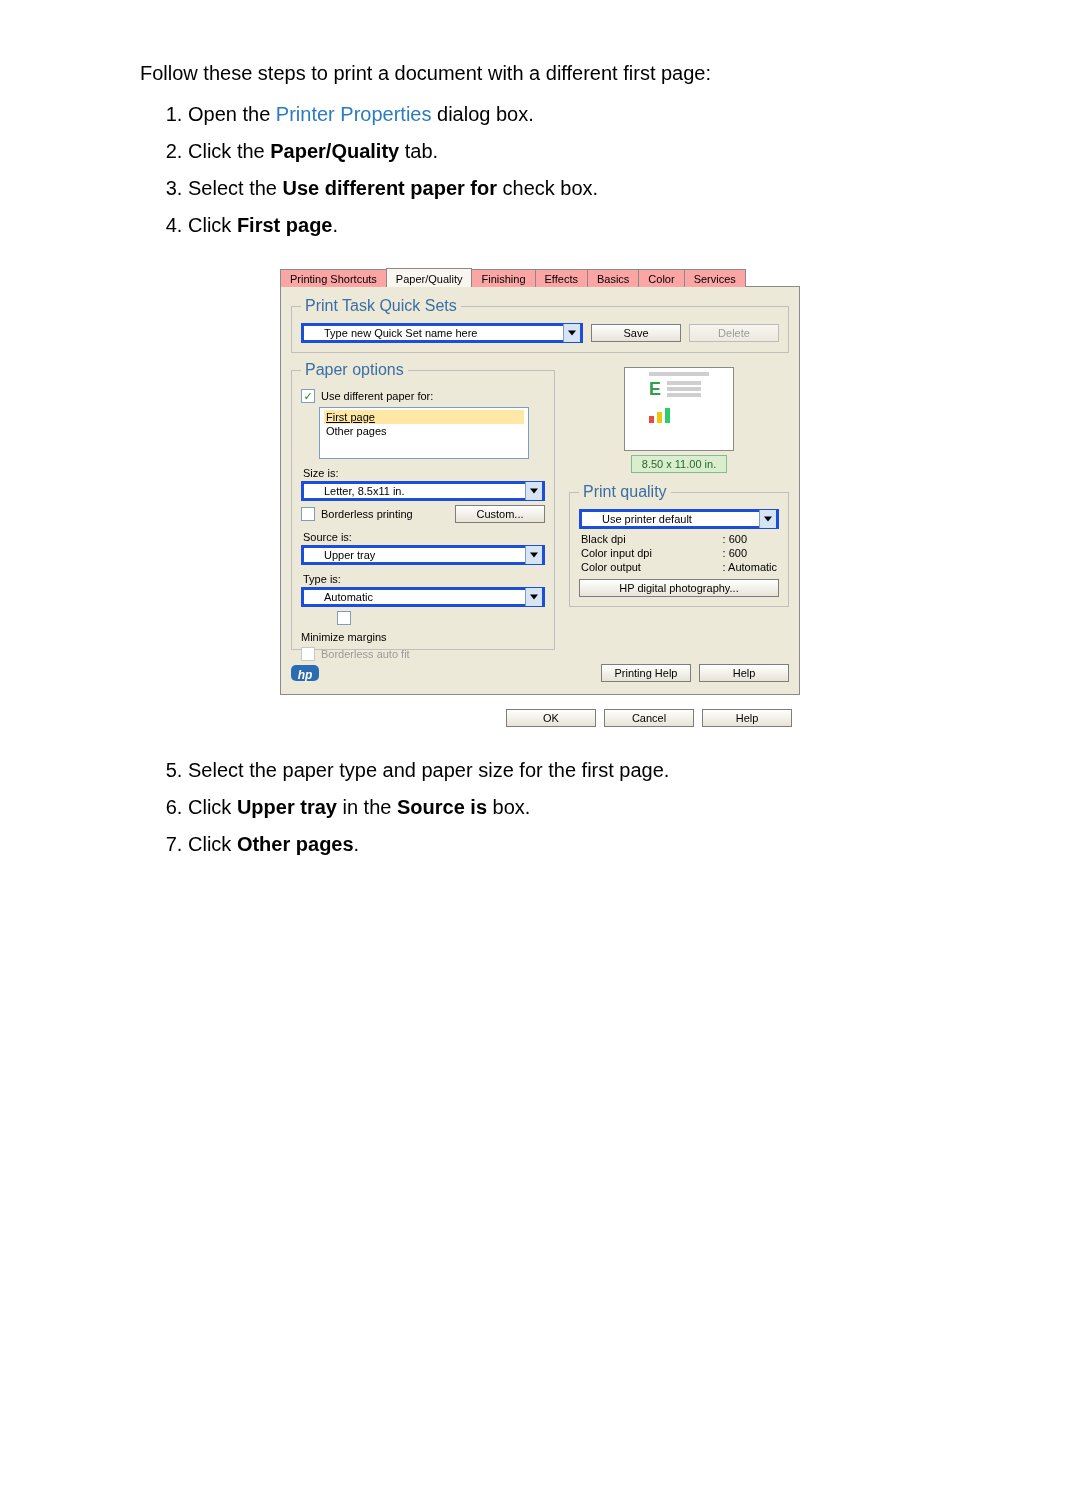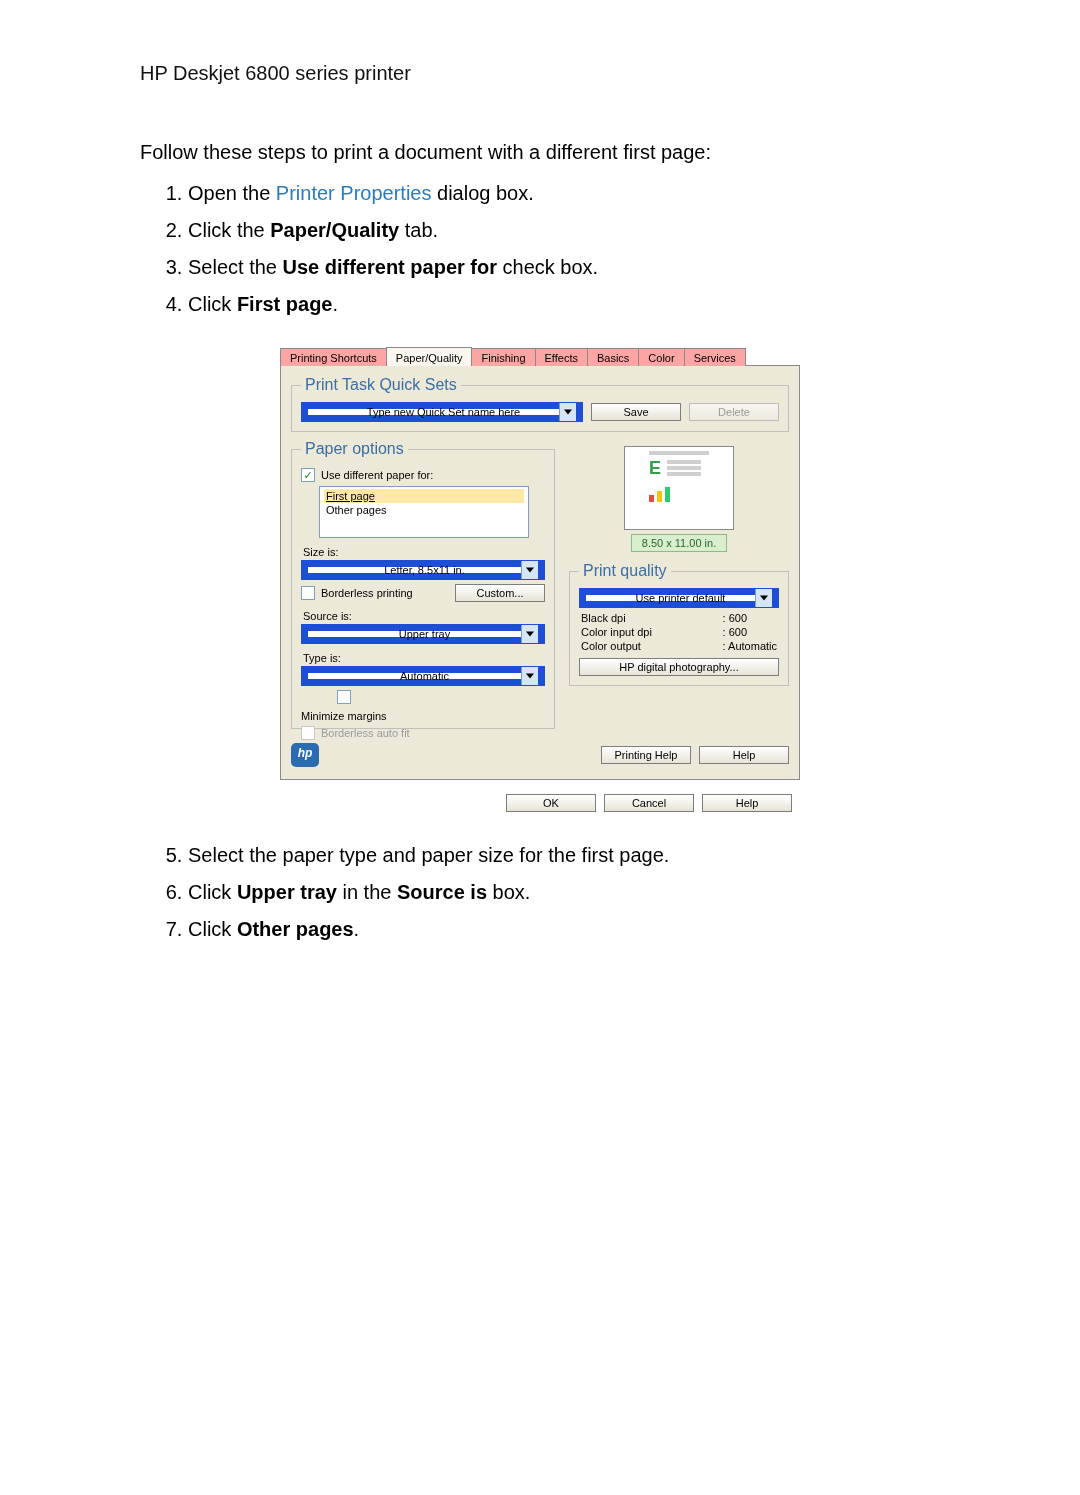--- a/index.html
+++ b/index.html
@@ -89,26 +89,25 @@
     gap: 14px;
   }
   .left-col { flex: 1; min-width: 0; }
   .right-col { width: 220px; flex-shrink: 0; }
 
   .combo {
     display: flex;
     width: 100%;
     box-sizing: border-box;
     background: #fff;
-    border: 7px solid #1d4ed8;
+    border: 3px solid #1d4ed8;
     height: 20px;
     align-items: center;
     padding-left: 20px;
     font-size: 11px;
-    text-align: center;
   }
   .combo .txt { flex: 1; white-space: nowrap; overflow: hidden; text-overflow: clip; }
   .combo .arrow {
     width: 16px; height: 18px;
     background: #d6e5f5;
     border-left: 1px solid #7d9ebd;
     display: flex; align-items: center; justify-content: center;
     color: #000;
   }
   .arrow svg { width: 8px; height: 8px; }
@@ -192,21 +191,21 @@
     font-size: 11px;
     text-align: center;
     margin: 0 auto 8px auto;
     width: fit-content;
   }
 
   .kv { display: grid; grid-template-columns: 1fr auto; font-size: 11px; row-gap: 2px; margin: 4px 2px 6px 2px; }
 
   .hp-badge {
     display: inline-block;
-    width: 28px; height: 24px;
+    width: 28px; height: 16px;
     background: #2b6bb2;
     border-radius: 5px;
     color: #fff;
     font-style: italic;
     font-weight: bold;
     text-align: center;
     line-height: 20px;
     font-size: 12px;
   }
   .bottom-row {
@@ -225,21 +224,20 @@
     text-align: right;
     font-size: 20px;
     margin-top: 470px;
     padding-right: 4px;
   }
 </style>
 </head>
 <body>
 
 <div class="page">
-  <div class="running-header">HP Deskjet 6800 series printer</div>
 
   <p class="lead">Follow these steps to print a document with a different first page:</p>
 
   <ol class="steps">
     <li>
       <span>Open the </span><a href="#" class="doc-link">Printer Properties</a><span> dialog box.</span>
     </li>
     <li>
       <span>Click the </span><span class="bold">Paper/Quality</span><span> tab.</span>
     </li>

